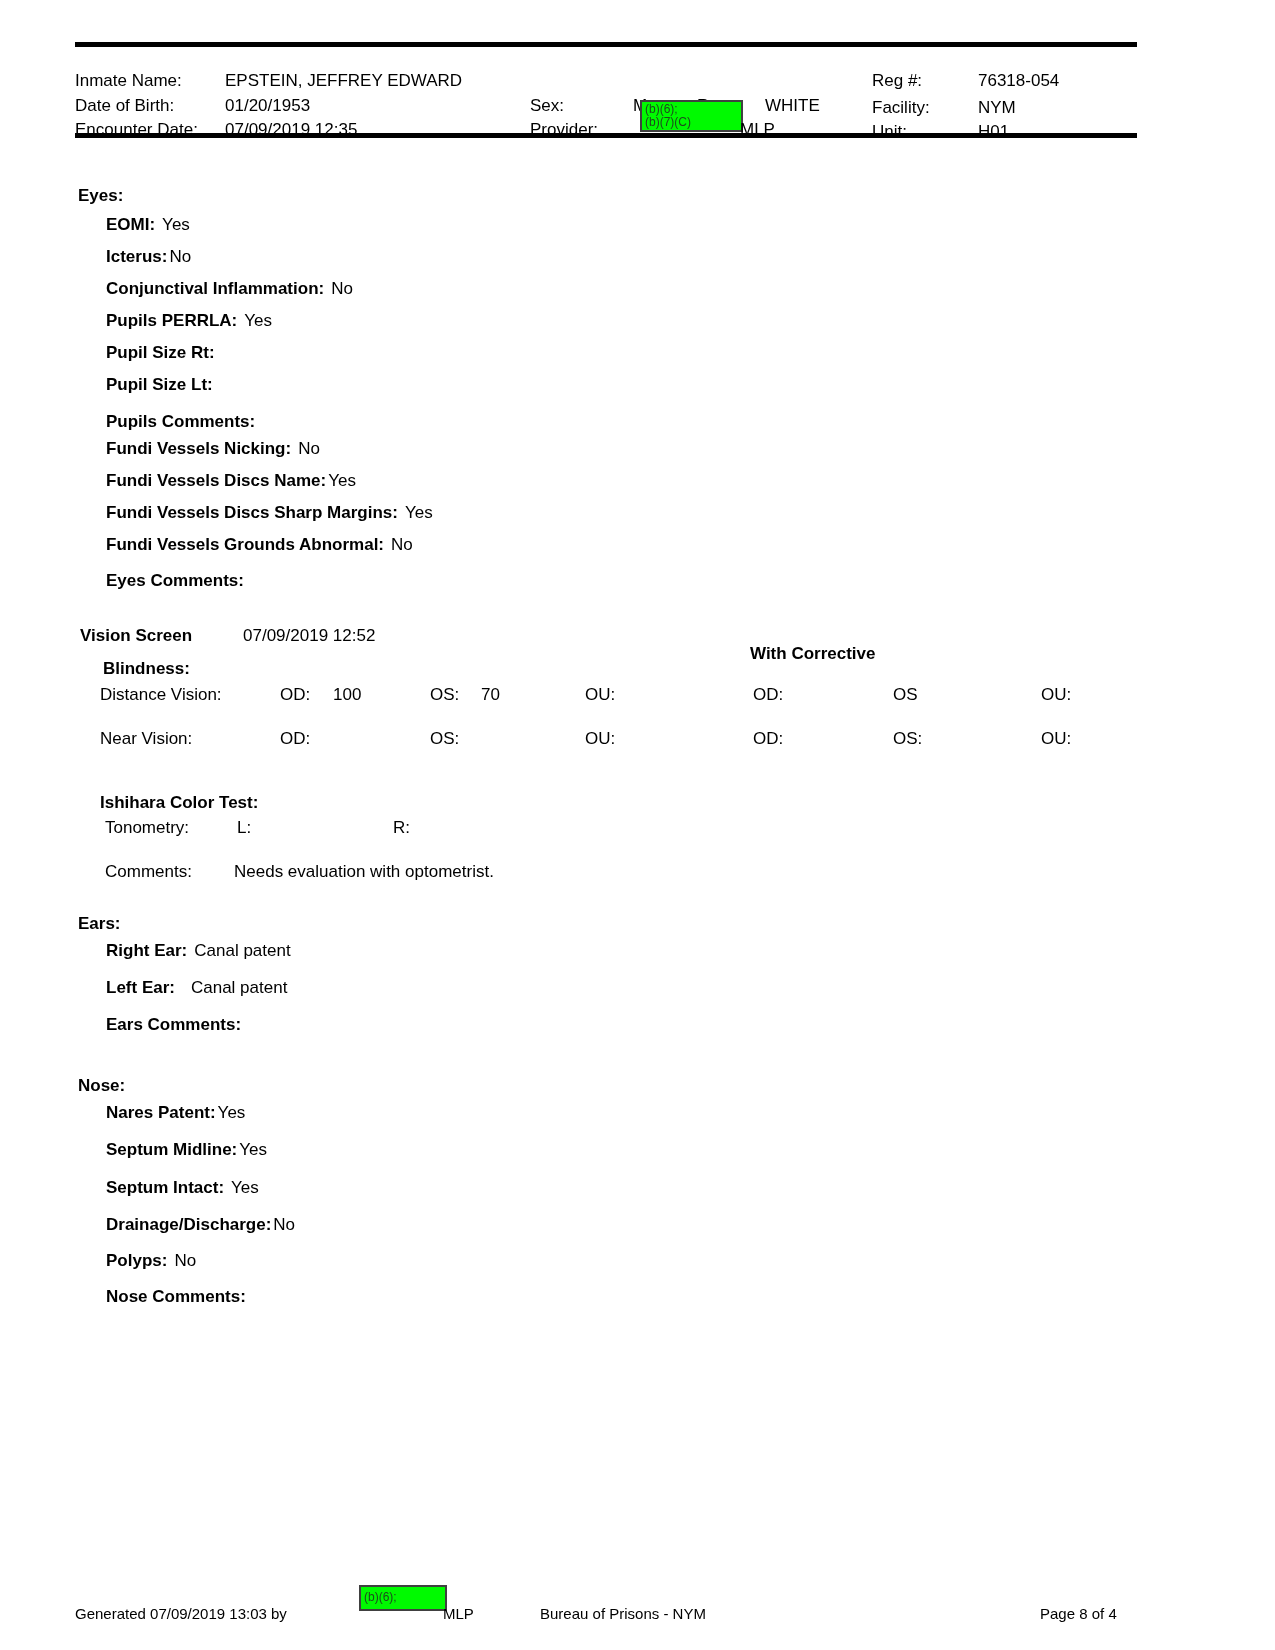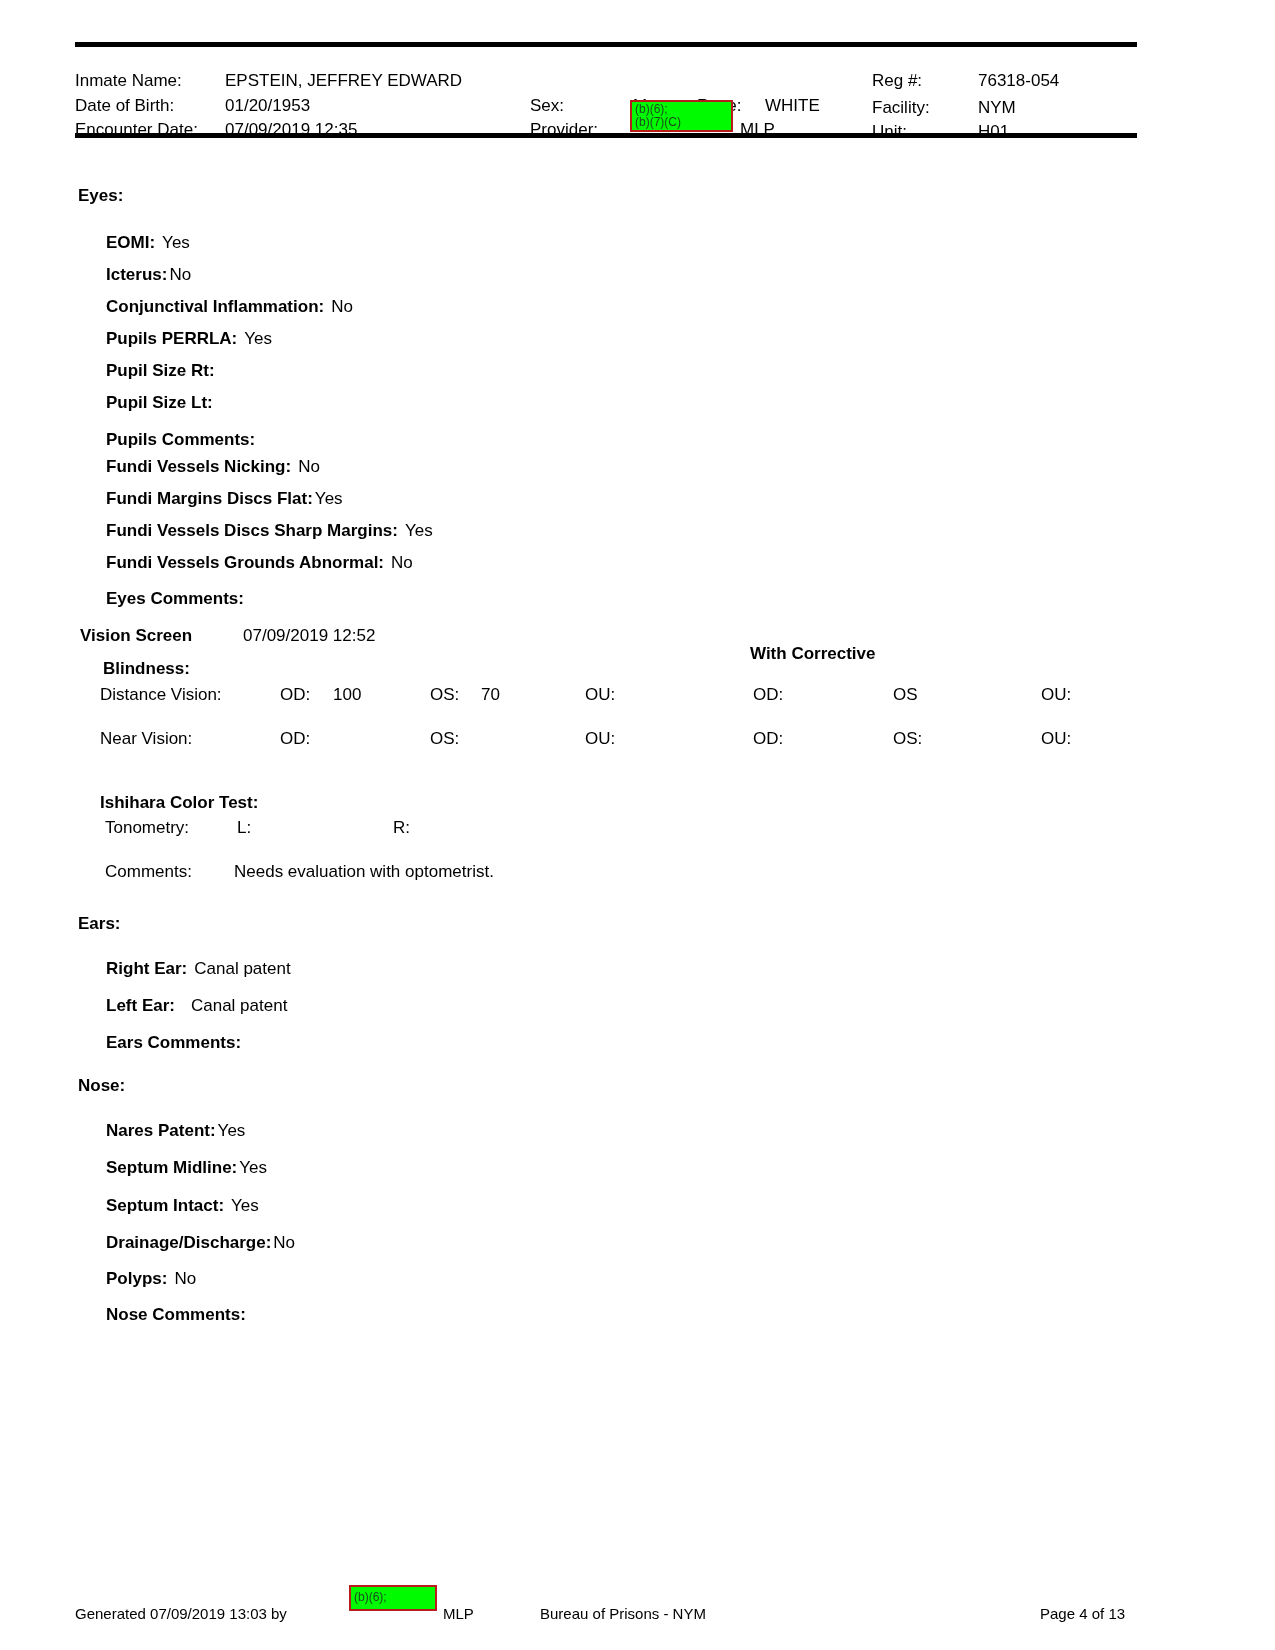--- a/index.html
+++ b/index.html
@@ -4,30 +4,30 @@
 <style>
   html,body { margin:0; padding:0; background:#fff; }
   .page {
     position:relative; width:1275px; height:1650px; background:#ffffff;
     font-family:"Liberation Sans", sans-serif; color:#000; font-size:17px;
     overflow:hidden;
   }
   .abs { position:absolute; white-space:nowrap;margin-top:16px; }
   .b { font-weight:bold; }
   .rule { position:absolute; left:75px; width:1062px; height:5px; background:#000; }
-  .row { position:absolute; left:106px; white-space:nowrap;margin-top:18px; }
+  .row { position:absolute; left:106px; white-space:nowrap; }
   .row .lbl { font-weight:bold; }
   .row .val { margin-left:7px; }
   .row.tight .val { margin-left:2px; }
   .vrow { position:absolute; left:100px; right:0; height:22px; }
   .vrow .lbl { position:absolute; left:0; top:0; font-weight:normal; white-space:nowrap; }
   .vcol { position:absolute; top:0; white-space:nowrap; }
   .redact {
-    background:var(--green,#00fa00); border:2px solid #b91c1c; box-sizing:border-box;
-    color:#1d4a1d; overflow:hidden;
+    background:var(--green,#00fa00); border:2px solid #404040; box-sizing:border-box;
+    color:#1d4a1d; overflow:hidden;margin-left:10px;
   }
   .redact.hdr { position:absolute; left:630px; top:100px; width:103px; height:32px;
     font-size:12px; line-height:13px; padding:1px 3px; }
   .footer { position:absolute; top:1589px; left:0; width:1069px; height:30px; font-size:15px; }
   .redact.ftr { position:absolute; left:349px; top:-4px; width:88px; height:26px;
     font-size:12px; line-height:20px; padding:0 3px; }
 </style>
 </head>
 <body>
 
@@ -82,21 +82,21 @@
   <div class="row" style="top:375px">
     <span class="lbl">Pupil Size Lt:</span><span class="val"></span>
   </div>
   <div class="row" style="top:412px">
     <span class="lbl">Pupils Comments:</span><span class="val"></span>
   </div>
   <div class="row" style="top:439px">
     <span class="lbl">Fundi Vessels Nicking:</span><span class="val">No</span>
   </div>
   <div class="row tight" style="top:471px">
-    <span class="lbl">Fundi Margins Discs Flat:</span><span class="val">Yes</span>
+    <span class="lbl">Fundi Vessels Discs Name:</span><span class="val">Yes</span>
   </div>
   <div class="row" style="top:503px">
     <span class="lbl">Fundi Vessels Discs Sharp Margins:</span><span class="val">Yes</span>
   </div>
   <div class="row" style="top:535px">
     <span class="lbl">Fundi Vessels Grounds Abnormal:</span><span class="val">No</span>
   </div>
   <div class="row" style="top:571px">
     <span class="lbl">Eyes Comments:</span><span class="val"></span>
   </div>
@@ -174,16 +174,16 @@
     <span class="lbl">Nose Comments:</span><span class="val"></span>
   </div>
 
   <div class="footer">
     <span class="abs" style="left:75px; top:0">Generated 07/09/2019 13:03 by</span>
     <div class="redact ftr">
       <span>(b)(6);</span>
     </div>
     <span class="abs" style="left:443px; top:0">MLP</span>
     <span class="abs" style="left:540px; top:0">Bureau of Prisons - NYM</span>
-    <span class="abs" style="left:1040px; top:0">Page 4 of  13</span>
+    <span class="abs" style="left:1040px; top:0">Page 8 of  4</span>
   </div>
 
 </div>
 
 </body></html>

